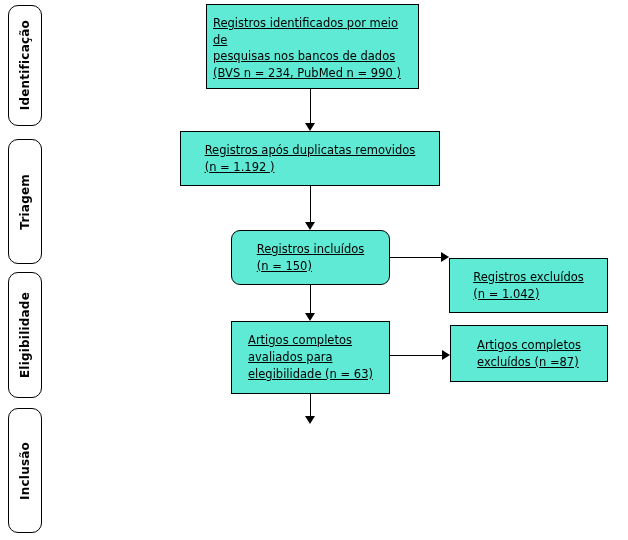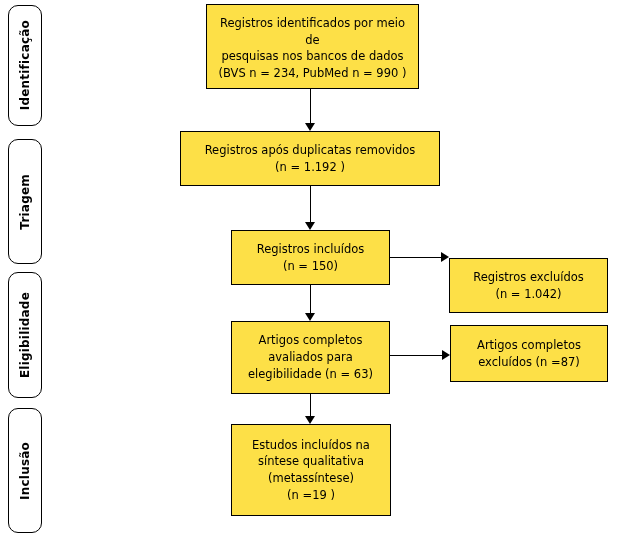--- a/index.html
+++ b/index.html
@@ -39,37 +39,38 @@
     letter-spacing: 0.2px;
     white-space: nowrap;
     color: #000000;
   }
 
   
   .flow-box {
     position: absolute;
     box-sizing: border-box;
     border: 1px solid #000000;
-    background: #fde047;
+    background: #5eead4;
     display: flex;
     align-items: center;
     justify-content: center;
-    text-align: center;
+    text-align: left;
+    text-decoration: underline;
   }
   .flow-text {
     font-size: 11.5px;
     line-height: 1.45;
     color: #000000;
     padding: 0 6px;
     white-space: pre-line;
   }
   .box-top      { left: 206px; top: 4px;   width: 213px; height: 85px; }
   .box-top .flow-text { align-self: flex-start; margin-top: 10px; }
   .box-dupes    { left: 180px; top: 131px; width: 260px; height: 55px; }
-  .box-screened { left: 231px; top: 230px; width: 159px; height: 55px; }
+  .box-screened { left: 231px; top: 230px; width: 159px; height: 55px; border-radius: 9px; }
   .box-excl1    { left: 449px; top: 230px; width: 159px; height: 55px; margin-top: 28px; }
   .box-eligible { left: 231px; top: 321px; width: 159px; height: 73px; }
   .box-excl2    { left: 450px; top: 325px; width: 158px; height: 57px; }
   .box-included { left: 231px; top: 424px; width: 160px; height: 92px; }
 
   
   .conn-v {
     position: absolute;
     width: 0;
     border-left: 1px solid #000000;
@@ -142,26 +143,20 @@
     <div class="flow-text">Artigos completos
 avaliados para
 elegibilidade (n = 63)</div>
   </div>
 
   <div class="flow-box box-excl2">
     <div class="flow-text">Artigos completos
 excluídos (n =87)</div>
   </div>
 
-  <div class="flow-box box-included">
-    <div class="flow-text">Estudos incluídos na
-síntese qualitativa
-(metassíntese)
-(n =19 )</div>
-  </div>
 
   <div class="conn-v" style="left:310px; top:89px; height:34px;"></div>
   <div class="arrow-down" style="left:305px; top:123px;"></div>
 
   <div class="conn-v" style="left:310px; top:186px; height:36px;"></div>
   <div class="arrow-down" style="left:305px; top:222px;"></div>
 
   <div class="conn-h" style="left:390px; top:257px; width:51px;"></div>
   <div class="arrow-right" style="left:441px; top:252px;"></div>
 

